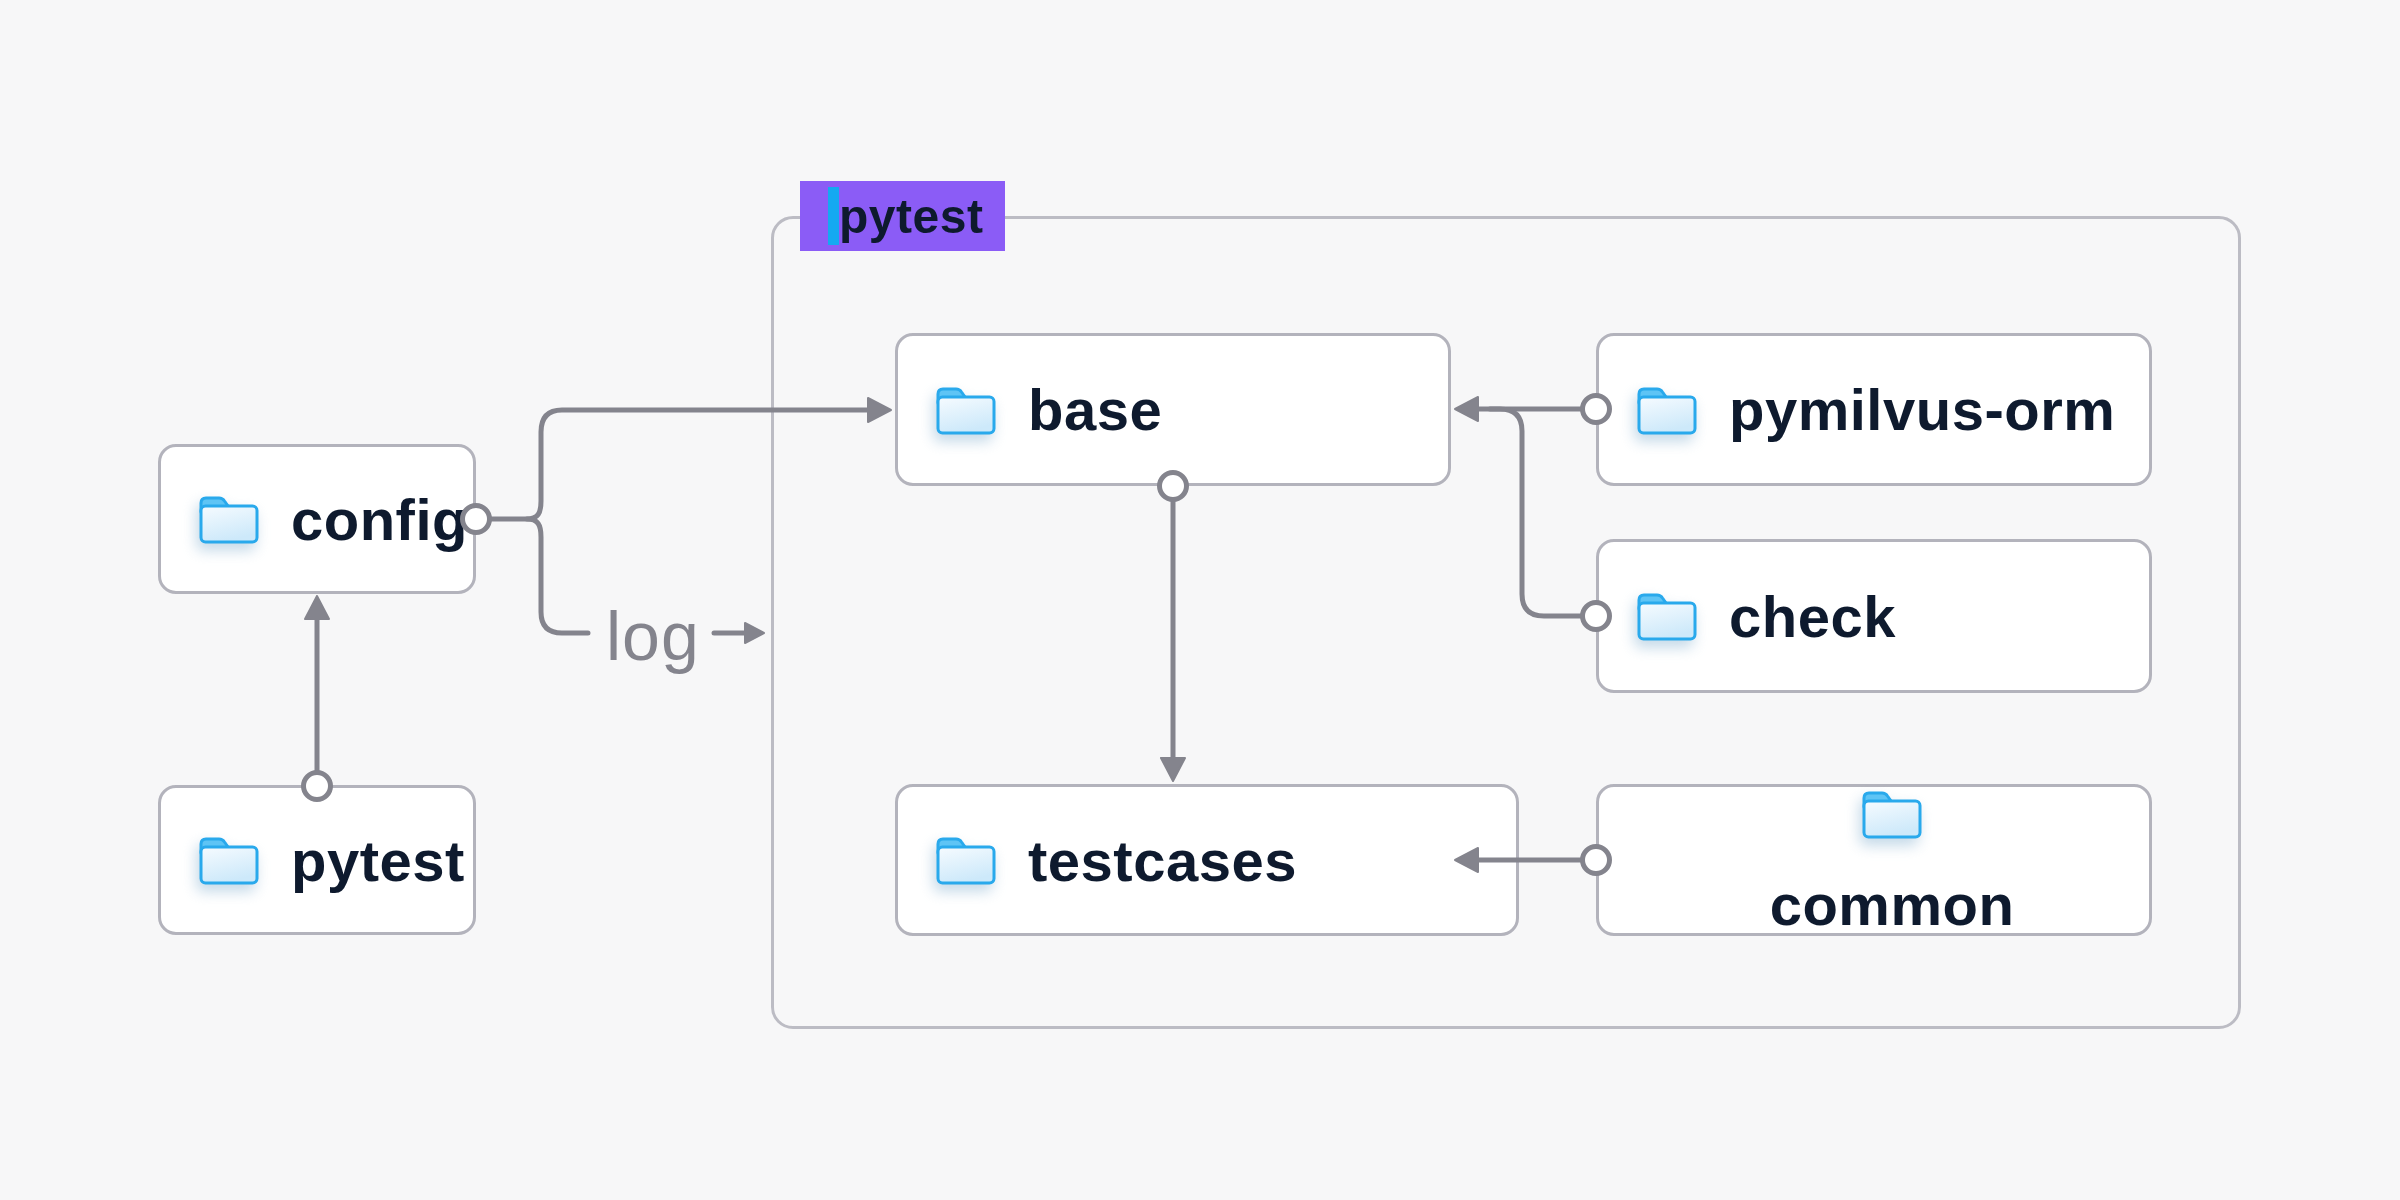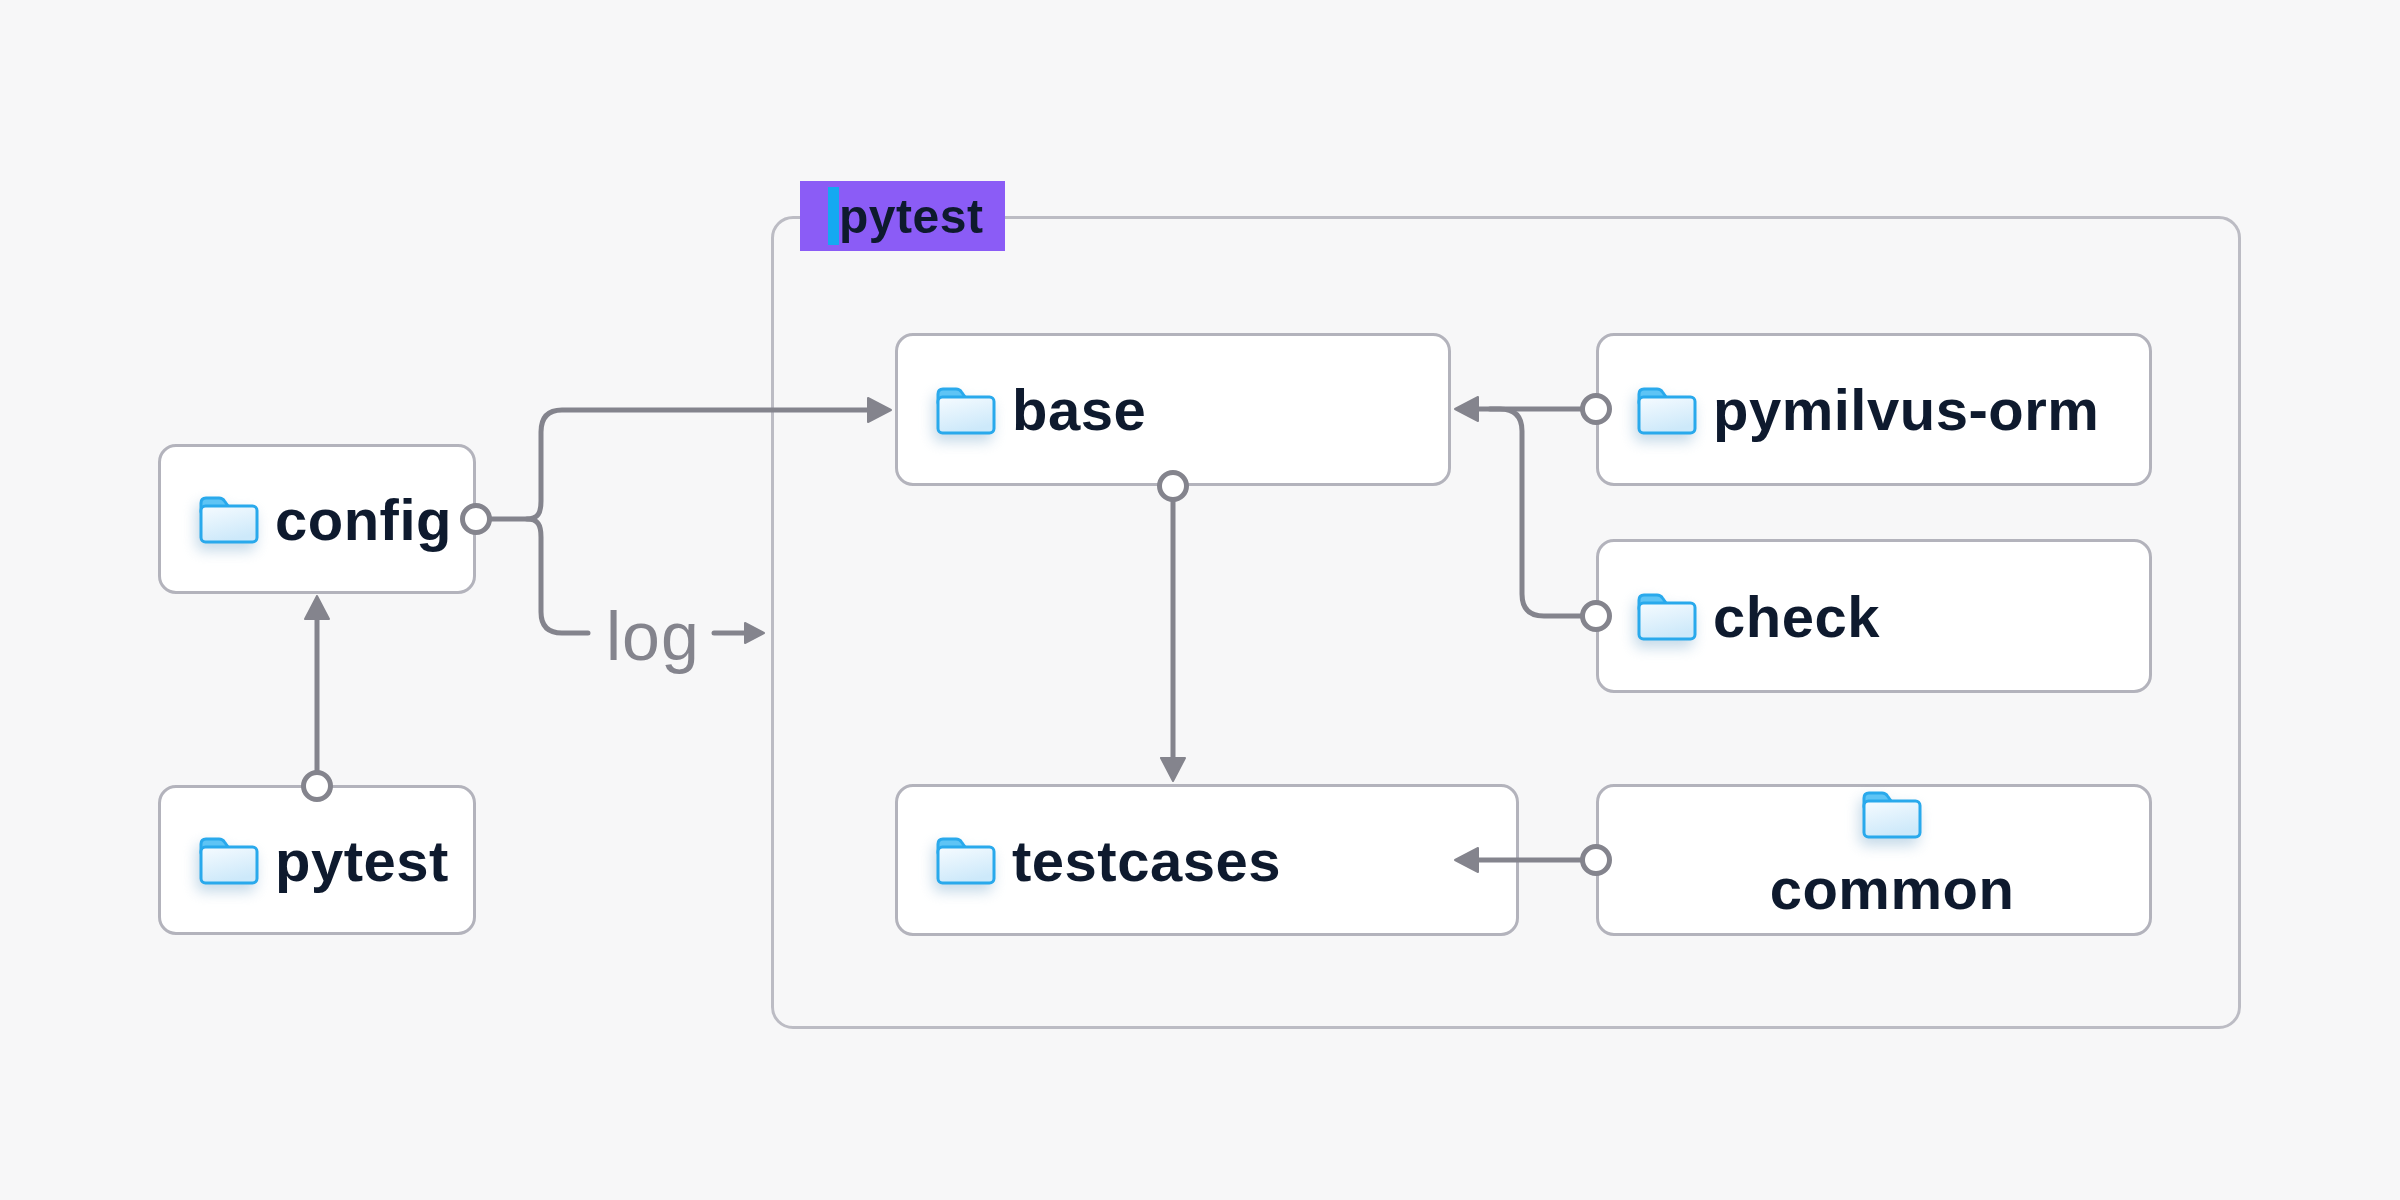--- a/index.html
+++ b/index.html
@@ -52,21 +52,21 @@
   }
   
   .node {
     position: absolute;
     background: #ffffff;
     border: 3px solid #b3b3bc;
     border-radius: 18px;
     display: flex;
     align-items: center;
     padding-left: 36px;
-    gap: 14px;
+    gap: 30px;
     box-sizing: border-box;
     z-index: 4;
   }
   .node-label {
     font-size: 58px;
     font-weight: 700;
     color: #0e1a2e;
     letter-spacing: 0.5px;
     white-space: nowrap;
   }

